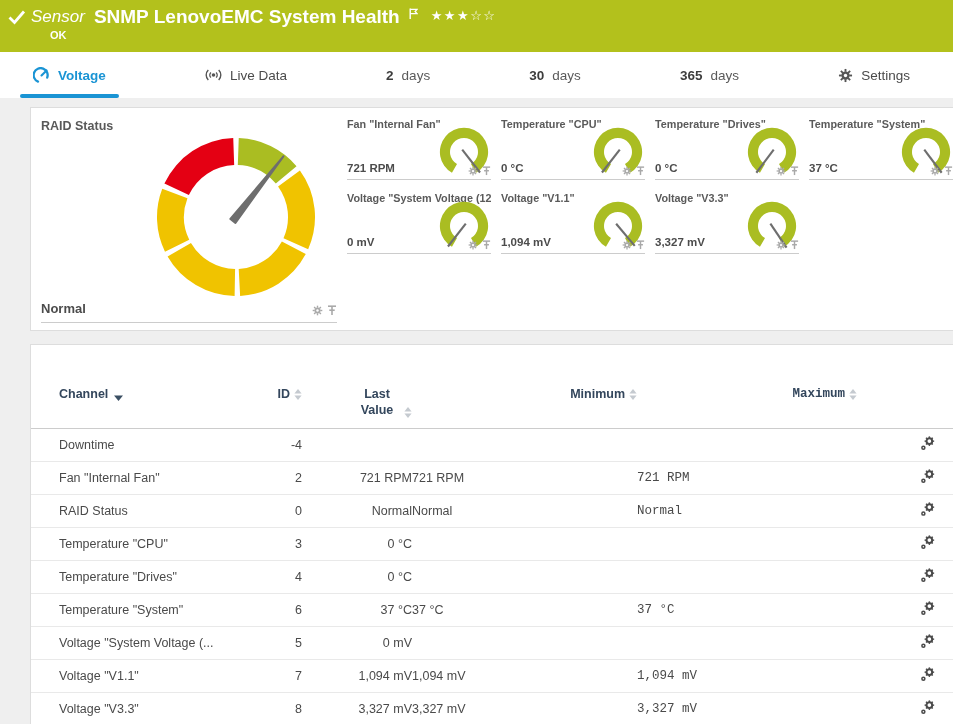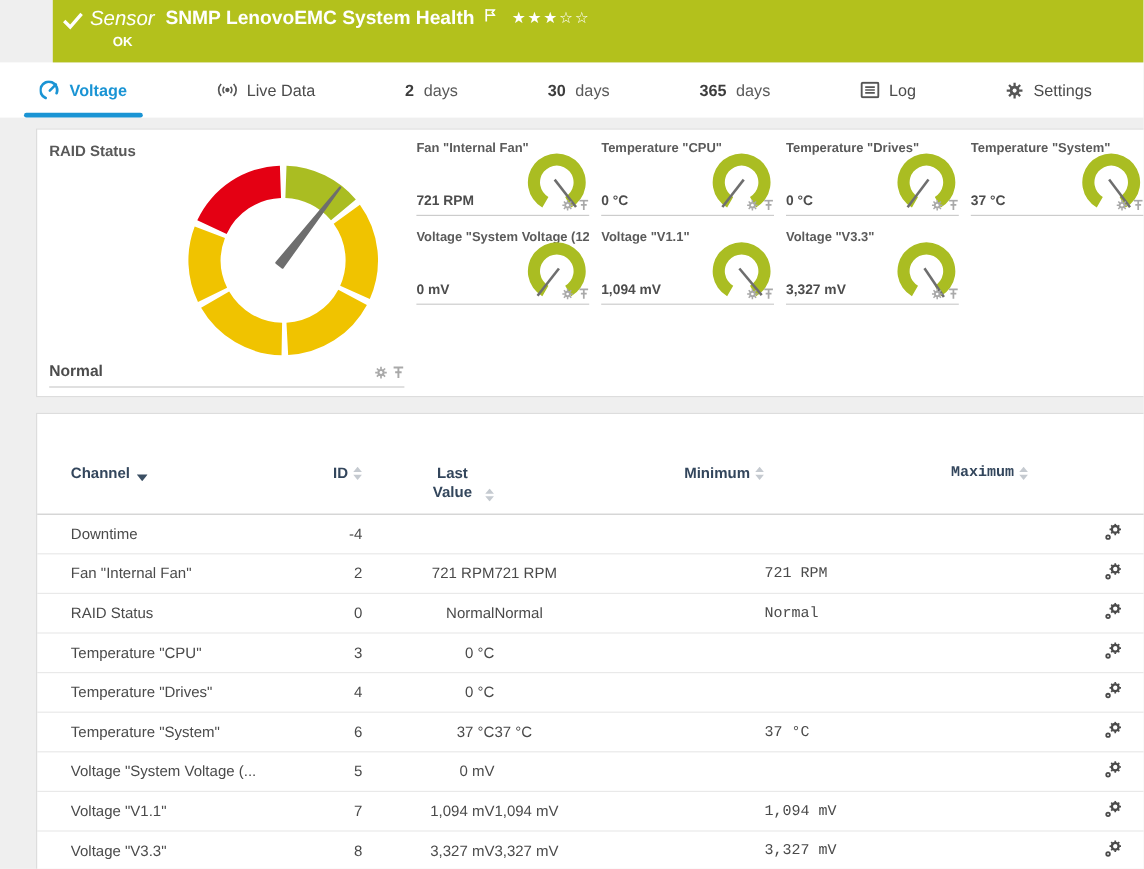--- a/index.html
+++ b/index.html
@@ -1,24 +1,24 @@
 <!DOCTYPE html>
 <html style="--status-green: #b3c11c; --accent-blue: #1a94d4; --gauge-green: #aabd22; --gauge-yellow: #f0c300; --gauge-red: #e40013; --needle-gray: #6e6e6e; --table-header: #33465c;"><head>
 <meta charset="utf-8">
 <style>
   * { margin:0; padding:0; box-sizing:border-box; }
   html,body { width:953px; height:724px; overflow:hidden; background:#efefef;
     font-family:"Liberation Sans", sans-serif; }
 
   
-  .topbar { position:relative; height:52px; background:var(--status-green,#b3c11c); color:#fff;margin-left:44px; }
+  .topbar { position:relative; height:52px; background:var(--status-green,#b3c11c); color:#fff; }
   .topbar .check { position:absolute; left:8px; top:9px; }
   .titleline { position:absolute; left:31px; top:6px; display:flex; align-items:center; gap:9px; white-space:nowrap; }
   .kind { font-size:17px; font-style:italic; }
-  .sensor-title { font-size:16px; font-weight:bold; }
+  .sensor-title { font-size:19px; font-weight:bold; }
   .flag { margin-top:-6px; }
   .stars { font-size:13px; letter-spacing:1.5px; margin-left:4px; margin-top:-4px; }
   .status-ok { position:absolute; left:50px; top:29px; font-size:11px; font-weight:bold; }
 
   
   .tabbar { display:flex; align-items:stretch; justify-content:space-between;
     height:46px; background:#fff; padding:0 30px 0 20px; }
   .tab { position:relative; display:flex; align-items:center; gap:8px; padding:0 13px;
     font-size:13.5px; color:#4b4b4b; cursor:pointer; }
   .tab b { color:#3d3d3d; font-size:13.5px; }
@@ -168,29 +168,20 @@
     </div>
     <div class="tab">
       <b>30</b>
       <span class="dayword">days</span>
     </div>
     <div class="tab">
       <b>365</b>
       <span class="dayword">days</span>
     </div>
     <div class="tab">
-      <svg class="ticon" width="16" height="14" viewBox="0 0 16 14">
-        <rect x="1" y="1" width="14" height="12" rx="1" fill="none" stroke="#555" stroke-width="1.7"></rect>
-        <line x1="4" y1="4.6" x2="12" y2="4.6" stroke="#555" stroke-width="1.3"></line>
-        <line x1="4" y1="7" x2="12" y2="7" stroke="#555" stroke-width="1.3"></line>
-        <line x1="4" y1="9.4" x2="12" y2="9.4" stroke="#555" stroke-width="1.3"></line>
-      </svg>
-      <span>Log</span>
-    </div>
-    <div class="tab">
       <svg class="ticon" width="15" height="15" viewBox="0 0 16 16" style="color:#555">
           <use href="#sym-gear"></use>
         </svg>
       <span>Settings</span>
     </div>
   </nav>
 
   <main class="content">
 
     <section class="panel gauges-panel">

